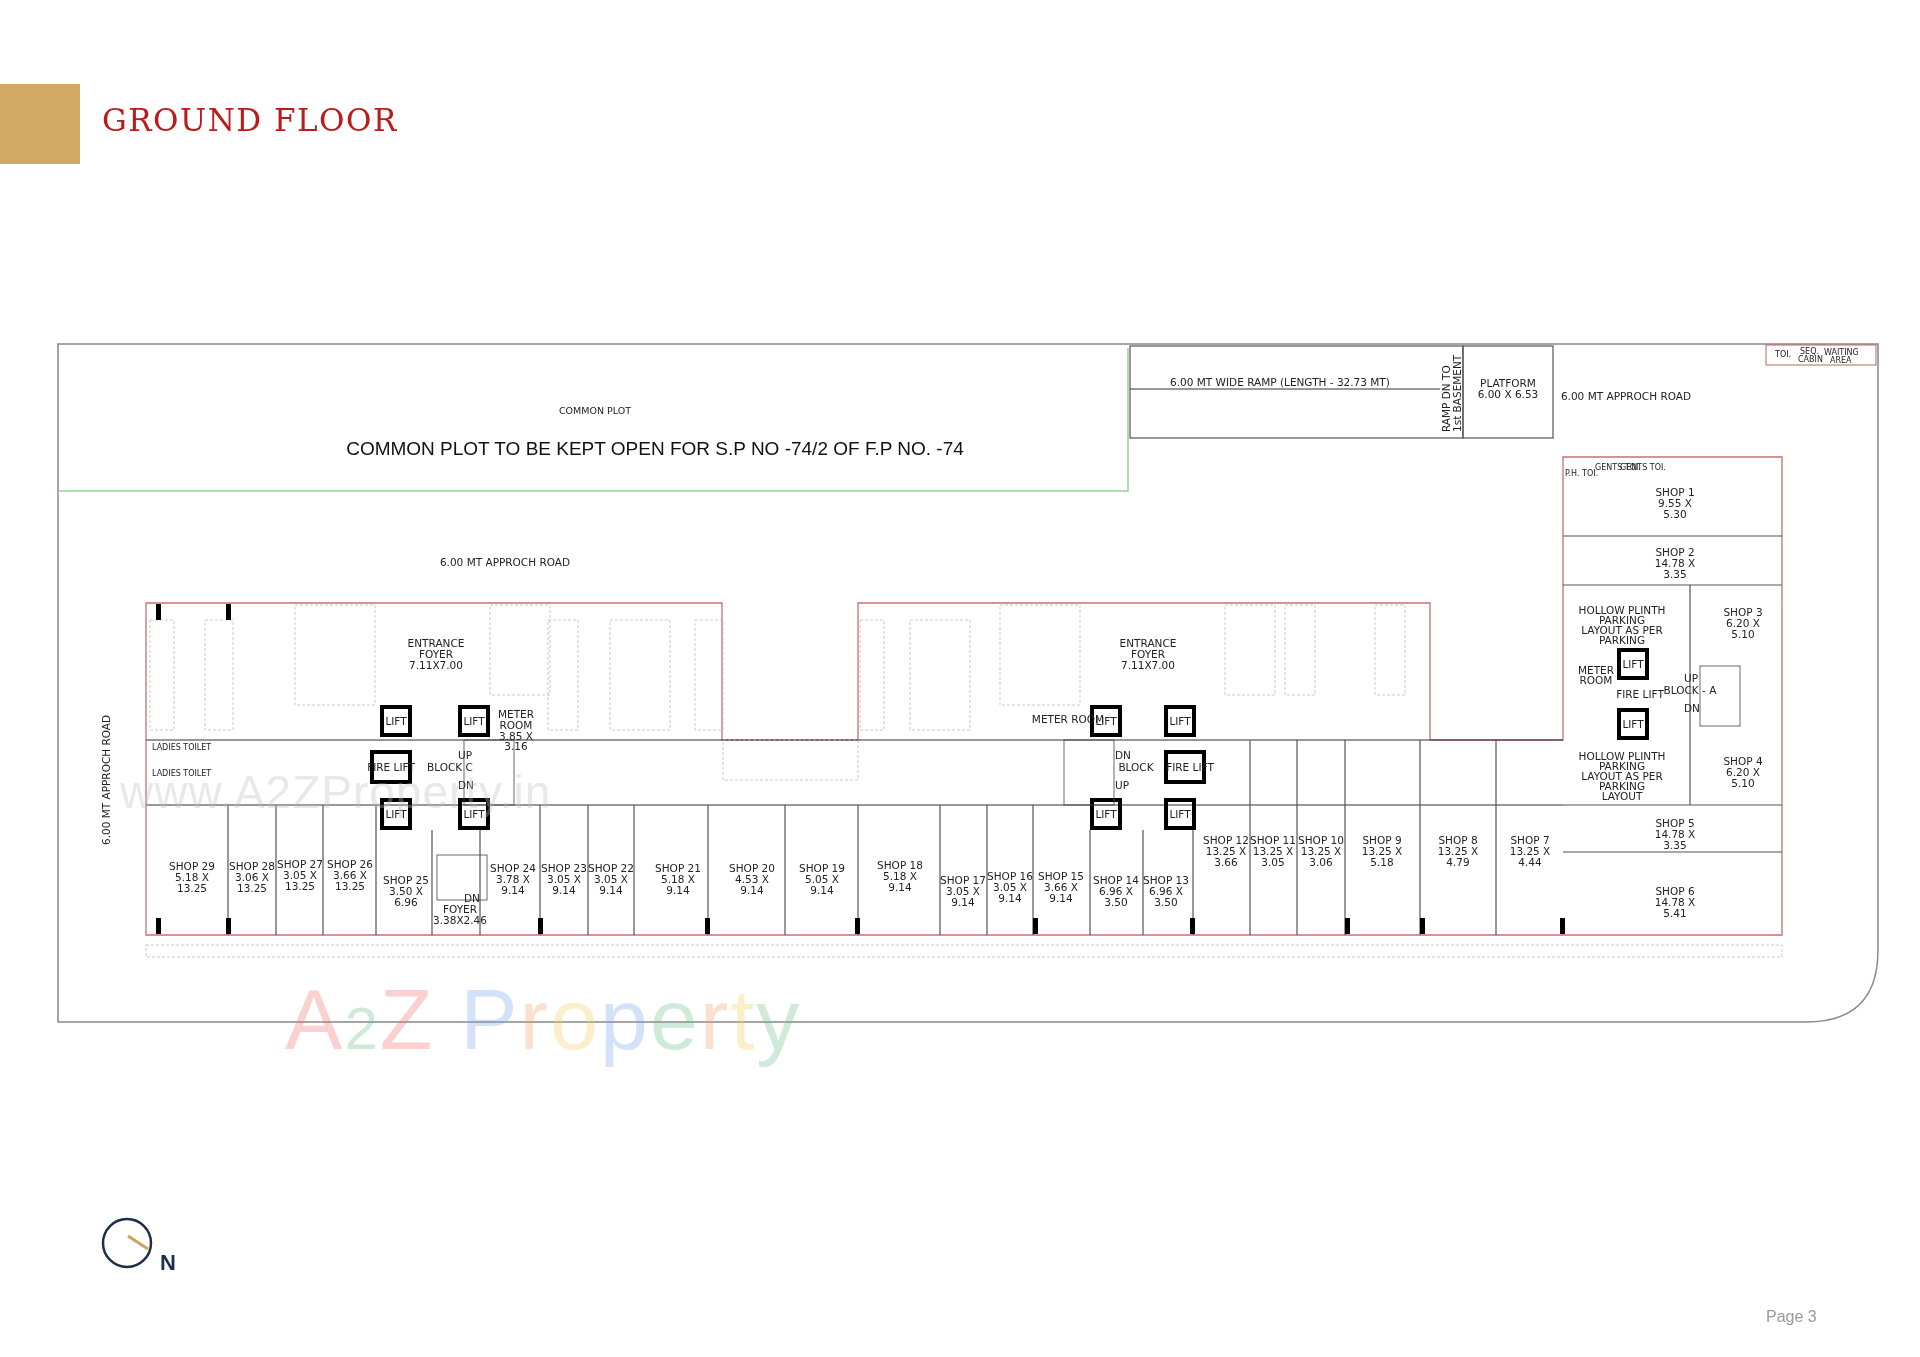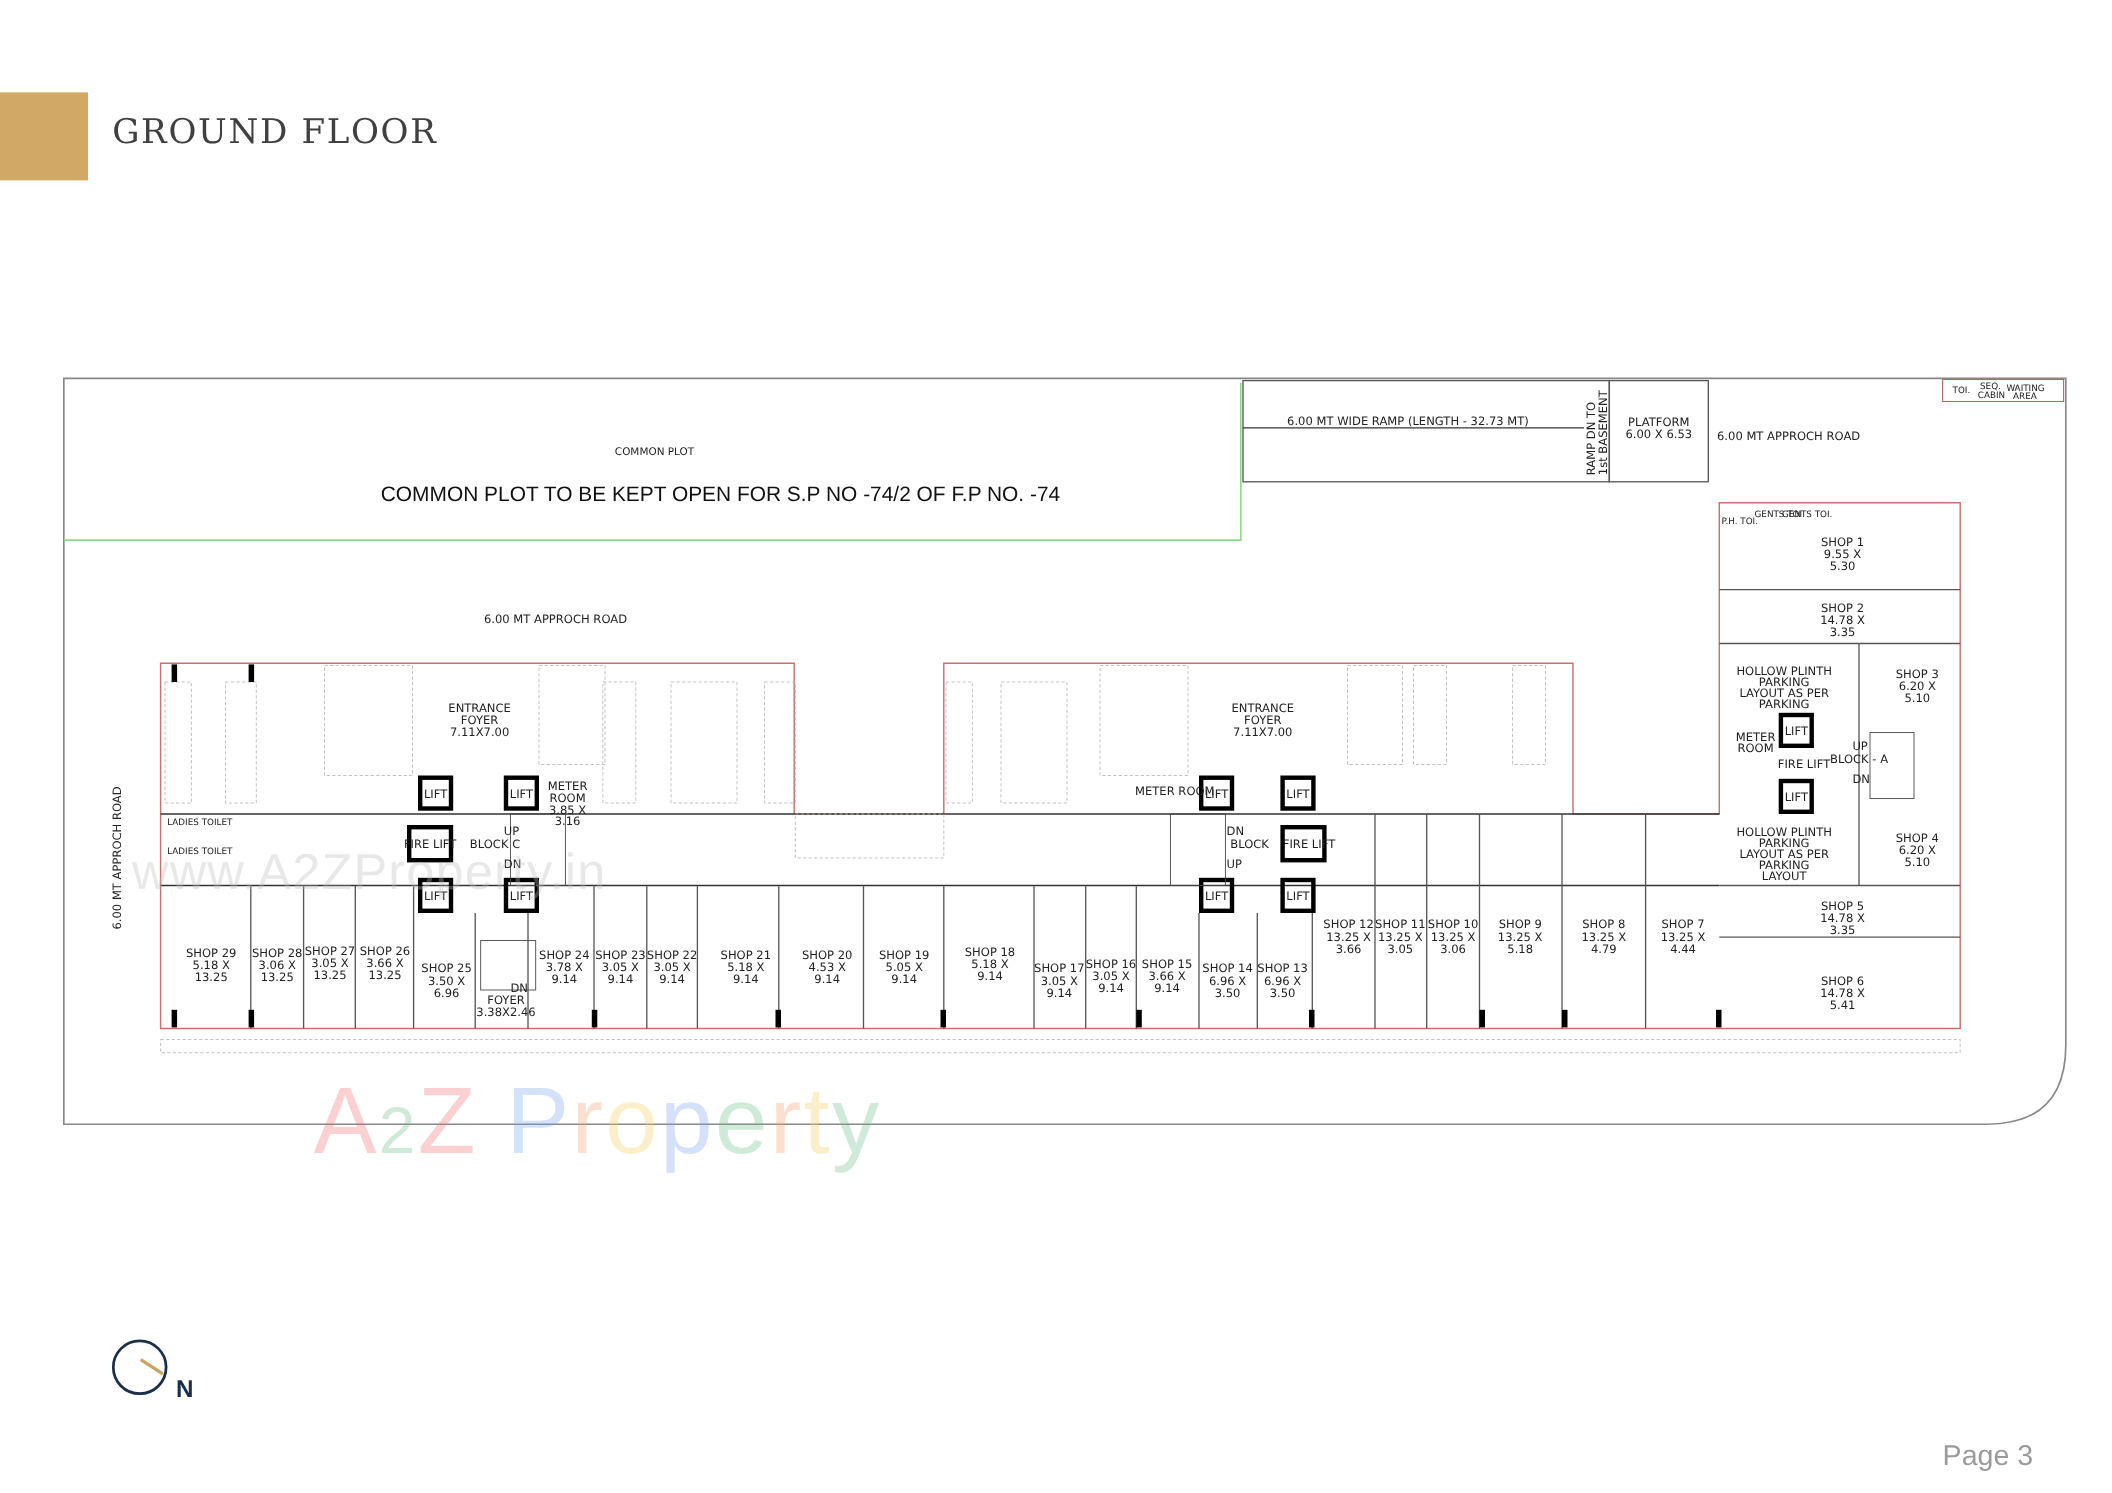--- a/index.html
+++ b/index.html
@@ -1,25 +1,25 @@
 <!DOCTYPE html>
 <html><head>
 <meta charset="utf-8">
 <style>
   html,body{margin:0;padding:0;background:#fff;}
   body{width:1920px;height:1357px;position:relative;overflow:hidden;font-family:"Liberation Sans",sans-serif;}
   .abs{position:absolute;}
   .gold-block{left:0;top:84px;width:80px;height:80px;background:#d2a865;}
-  .title{left:102px;top:102px;font-family:"DejaVu Serif",serif;font-size:31px;letter-spacing:1.5px;color:#404040;}
+  .title{left:102px;top:102px;font-family:"DejaVu Serif",serif;font-size:31px;letter-spacing:1.5px;color:#b91c1c;}
   .plan{left:0;top:0;width:1920px;height:1357px;}
   .cad{font-family:"DejaVu Sans",sans-serif;fill:#222;}
   .cad-t{font-size:10.5px;}
   .cad-s{font-size:8px;}
   .north-n{left:160px;top:1250px;font-family:"Liberation Sans",sans-serif;font-weight:bold;font-size:22px;color:#1b2f4a;}
-  .page{left:1766px;top:1308px;font-size:26px;color:#9a9a9a;}
+  .page{left:1766px;top:1308px;font-size:16px;color:#9a9a9a;}
   .wm-url{left:120px;top:765px;font-size:46px;color:rgba(190,190,190,0.35);letter-spacing:1px;}
   .wm-logo{left:285px;top:970px;font-size:86px;font-weight:normal;letter-spacing:2px;}
   .wm-logo span{opacity:.32;}
 </style>
 </head>
 <body>
 
 <div class="abs gold-block"></div>
 <div class="abs title">GROUND FLOOR</div>
 

